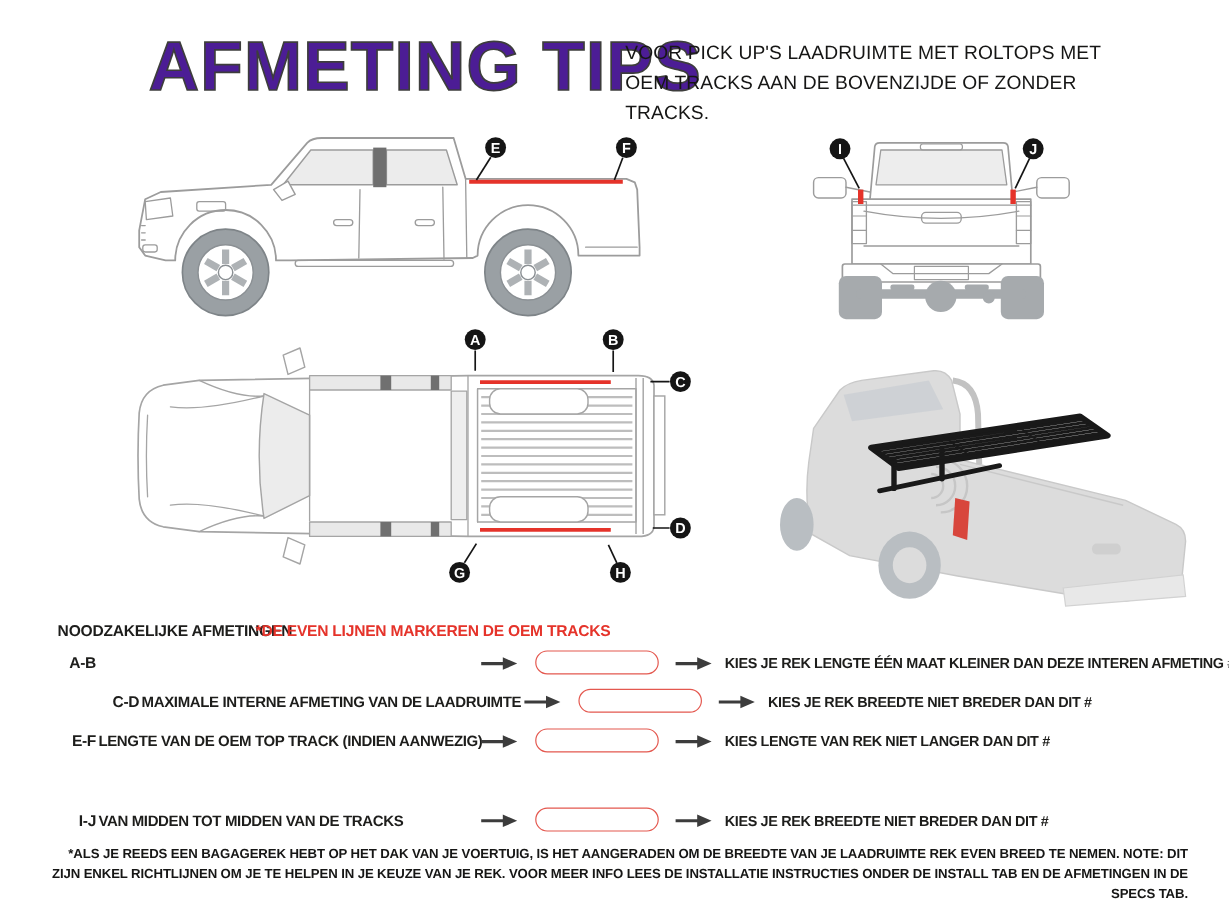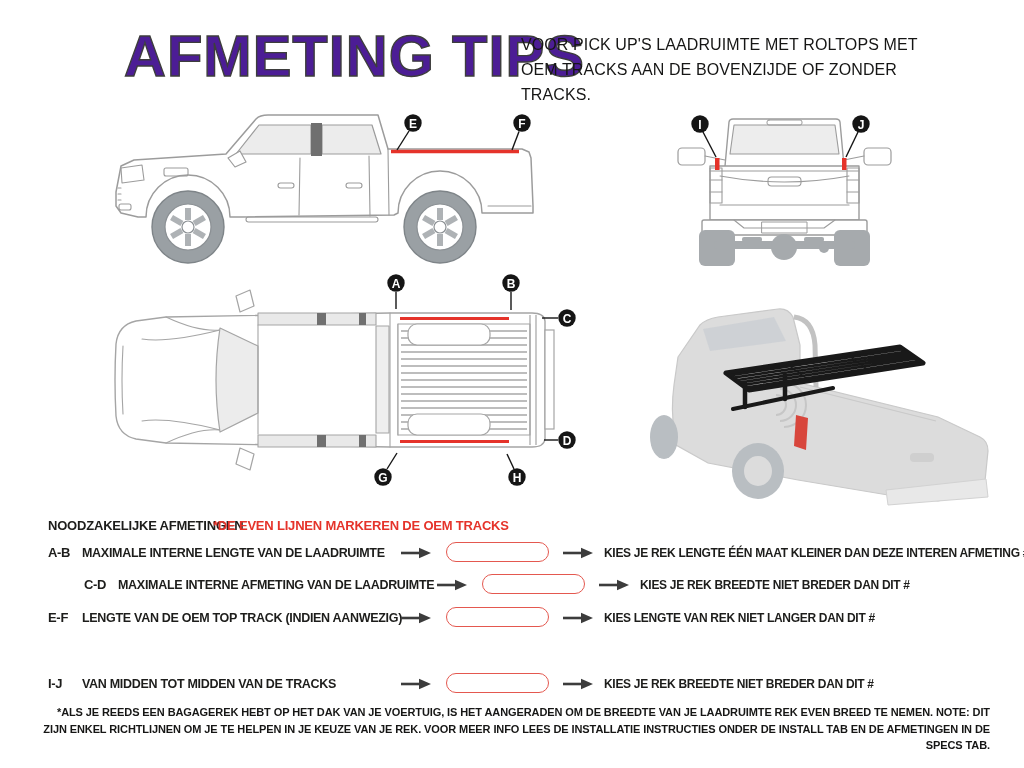--- a/index.html
+++ b/index.html
@@ -16,21 +16,21 @@
     position:absolute;left:521px;top:32px;width:414px;font-size:16px;font-weight:normal;
     color:#161615;line-height:25px;letter-spacing:0.1px;
   }
   
   .svg-abs{position:absolute;}
   
   .m-head{position:absolute;top:518px;left:0;width:1024px;height:18px;font-weight:bold;padding-left:16px;}
   .m-head .h1{position:absolute;left:48px;font-size:13px;color:#1d1d1b;letter-spacing:-0.2px;}
   .m-head .h2{position:absolute;left:213px;font-size:13px;color:#e5332a;letter-spacing:-0.2px;}
   .m-row{position:absolute;left:0;width:1024px;height:22px;}
-  .m-code{position:absolute;left:48px;top:0;width:32px;font-size:13px;font-weight:bold;line-height:22px;letter-spacing:-0.3px;}
+  .m-code{position:absolute;left:48px;top:0;width:32px;font-size:13px;font-weight:bold;line-height:22px;letter-spacing:-0.3px;text-align:right;}
   .m-desc{position:absolute;left:82px;top:0;width:316px;font-size:12.5px;font-weight:bold;line-height:22px;letter-spacing:-0.3px;white-space:nowrap;}
   .m-arrow1{position:absolute;left:400px;top:5px;width:32px;height:12px;}
   .m-pill{
     position:absolute;left:446px;top:0;width:103px;height:20px;
     border:1.6px solid #e4584f;border-radius:12px;background:#ffffff;box-sizing:border-box;
     font-size:12px;line-height:17px;text-align:center;color:#1d1d1b;
   }
   .m-arrow2{position:absolute;left:562px;top:5px;width:32px;height:12px;}
   .m-note{position:absolute;left:604px;top:0;font-size:12px;font-weight:bold;line-height:22px;letter-spacing:-0.3px;white-space:nowrap;}
   .footnote{
@@ -292,21 +292,20 @@
     </g>
   </svg>
 
   <div class="m-head">
     <span class="h1">NOODZAKELIJKE AFMETINGEN</span>
     <span class="h2">*DE EVEN LIJNEN MARKEREN DE OEM TRACKS</span>
   </div>
 
   <div class="m-row" style="top:542px;">
     <span class="m-code">A-B</span>
-    <span class="m-desc">MAXIMALE INTERNE LENGTE VAN DE LAADRUIMTE</span>
     <svg class="m-arrow1" viewBox="0 0 32 12">
         <line x1="1" y1="6" x2="20" y2="6" stroke="#3c3c3c" stroke-width="2.6"></line>
         <polygon points="19,0.8 31,6 19,11.2" fill="#3c3c3c"></polygon>
       </svg>
     <div class="m-pill"></div>
     <svg class="m-arrow2" viewBox="0 0 32 12">
         <line x1="1" y1="6" x2="20" y2="6" stroke="#3c3c3c" stroke-width="2.6"></line>
         <polygon points="19,0.8 31,6 19,11.2" fill="#3c3c3c"></polygon>
       </svg>
     <span class="m-note">KIES JE REK LENGTE ÉÉN MAAT KLEINER DAN DEZE INTEREN AFMETING #</span>

